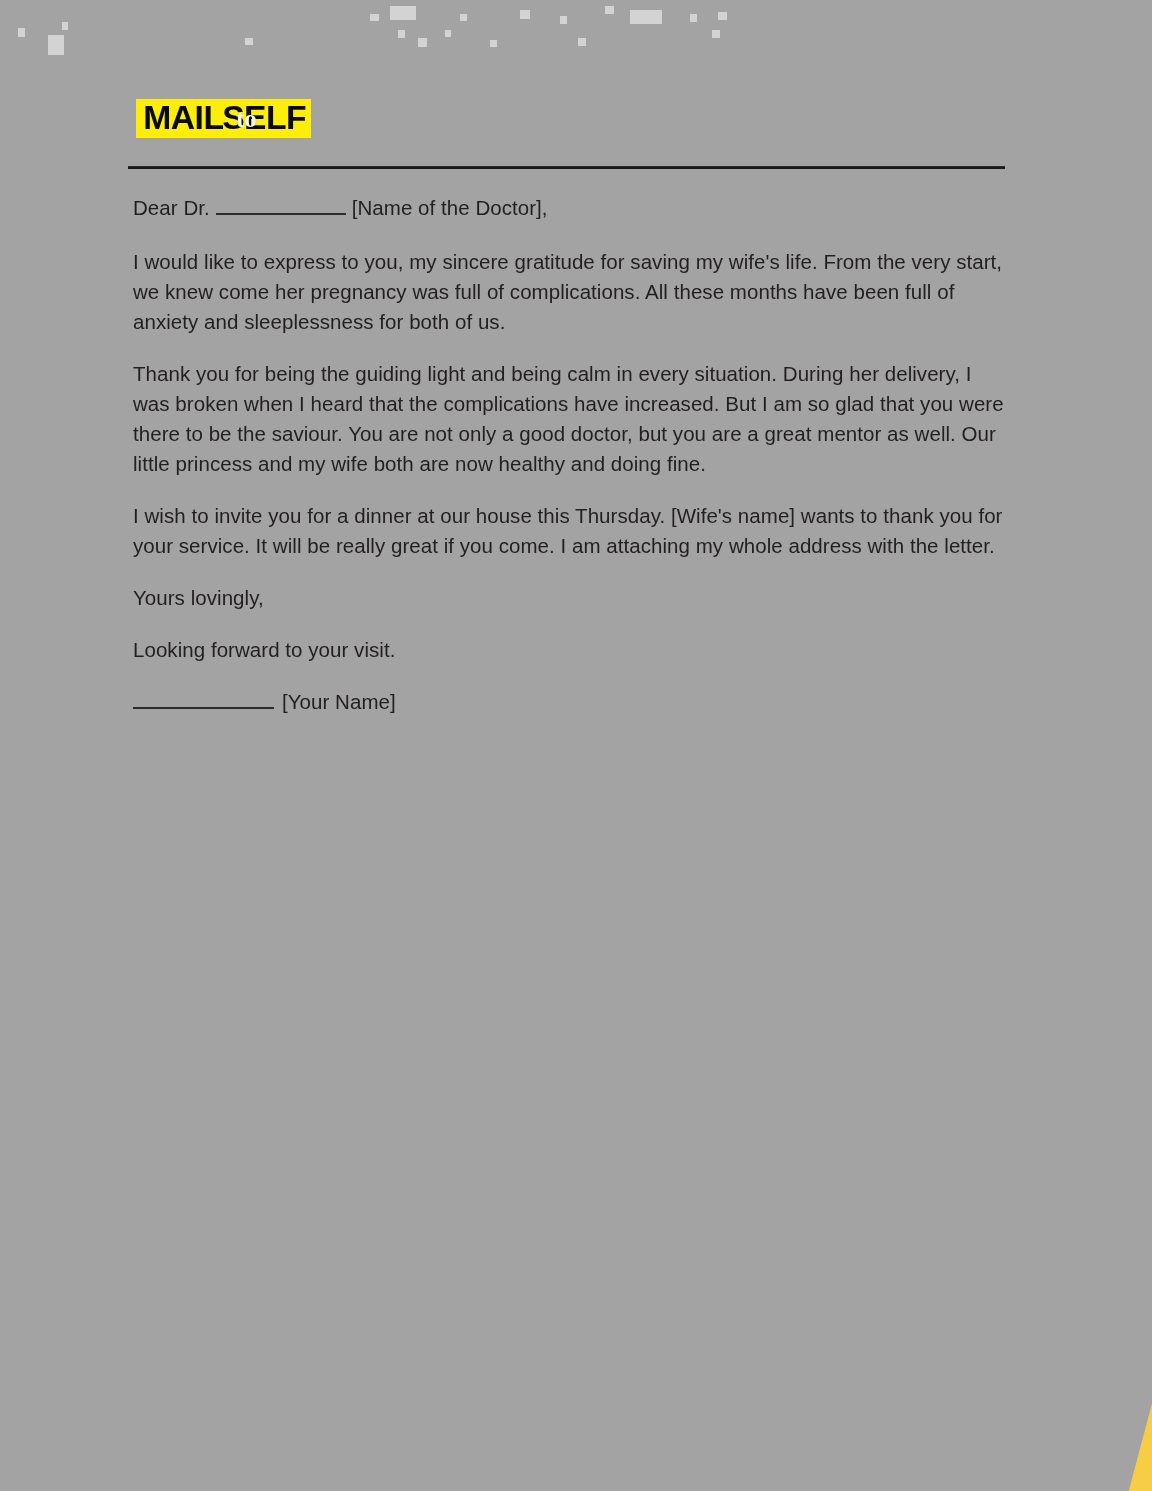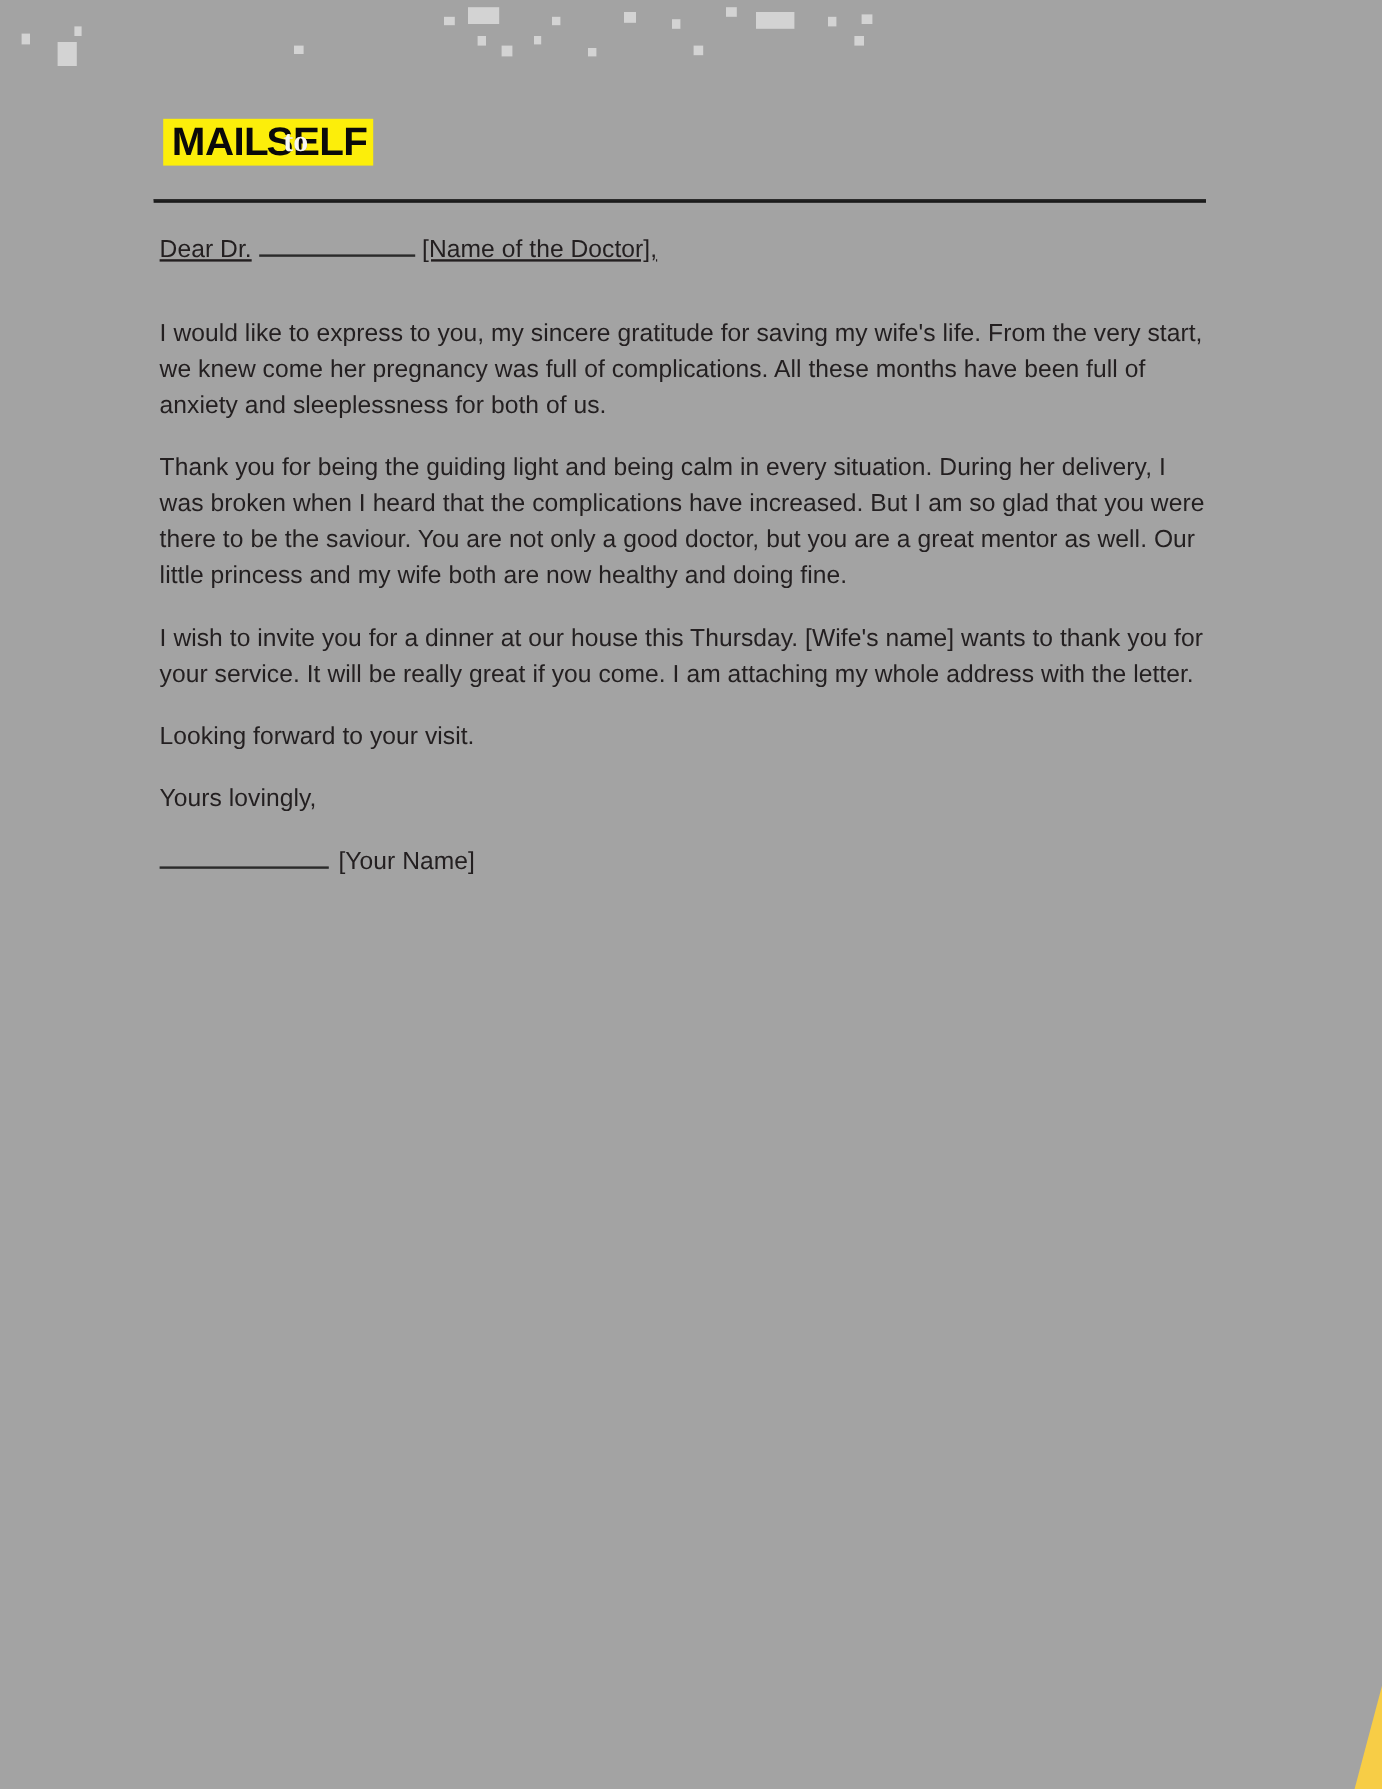--- a/index.html
+++ b/index.html
@@ -104,21 +104,21 @@
   .line, .para {
     font-size: 20.5px;
     line-height: 30px;
     color: #231f20;
     margin: 0 0 0 0;
     letter-spacing: 0.05px;
   }
   .para { margin-bottom: 22px; }
   .line { margin-bottom: 22px; }
 
-  .salutation { margin-bottom: 40px; text-decoration: underline; }
+  .salutation { margin-bottom: 24px; }
 
   .blank {
     display: inline-block;
     border-bottom: 2px solid #2a2a2a;
     height: 17px;
     vertical-align: baseline;
   }
   .blank-name { width: 130px; margin: 0 6px 0 6px; }
   .blank-sign { width: 141px; margin: 0 8px 0 0; }
 
@@ -189,23 +189,23 @@
     <div class="line salutation">
       <span>Dear Dr.</span><span class="blank blank-name"></span><span>[Name of the Doctor],</span>
     </div>
 
     <p class="para">I would like to express to you, my sincere gratitude for saving my wife's life. From the very start, we knew come her pregnancy was full of complications. All these months have been full of anxiety and sleeplessness for both of us.</p>
 
     <p class="para">Thank you for being the guiding light and being calm in every situation. During her delivery, I was broken when I heard that the complications have increased. But I am so glad that you were there to be the saviour. You are not only a good doctor, but you are a great mentor as well. Our little princess and my wife both are now healthy and doing fine.</p>
 
     <p class="para">I wish to invite you for a dinner at our house this Thursday. [Wife's name] wants to thank you for your service. It will be really great if you come. I am attaching my whole address with the letter.</p>
 
+    <p class="line">Yours lovingly,</p>
+
     <p class="line">Looking forward to your visit.</p>
-
-    <p class="line">Yours lovingly,</p>
 
     <div class="line signature-line">
       <span class="blank blank-sign"></span><span>[Your Name]</span>
     </div>
 
   </div>
 
   <div class="corner-wedge">
     <i></i>
   </div>

